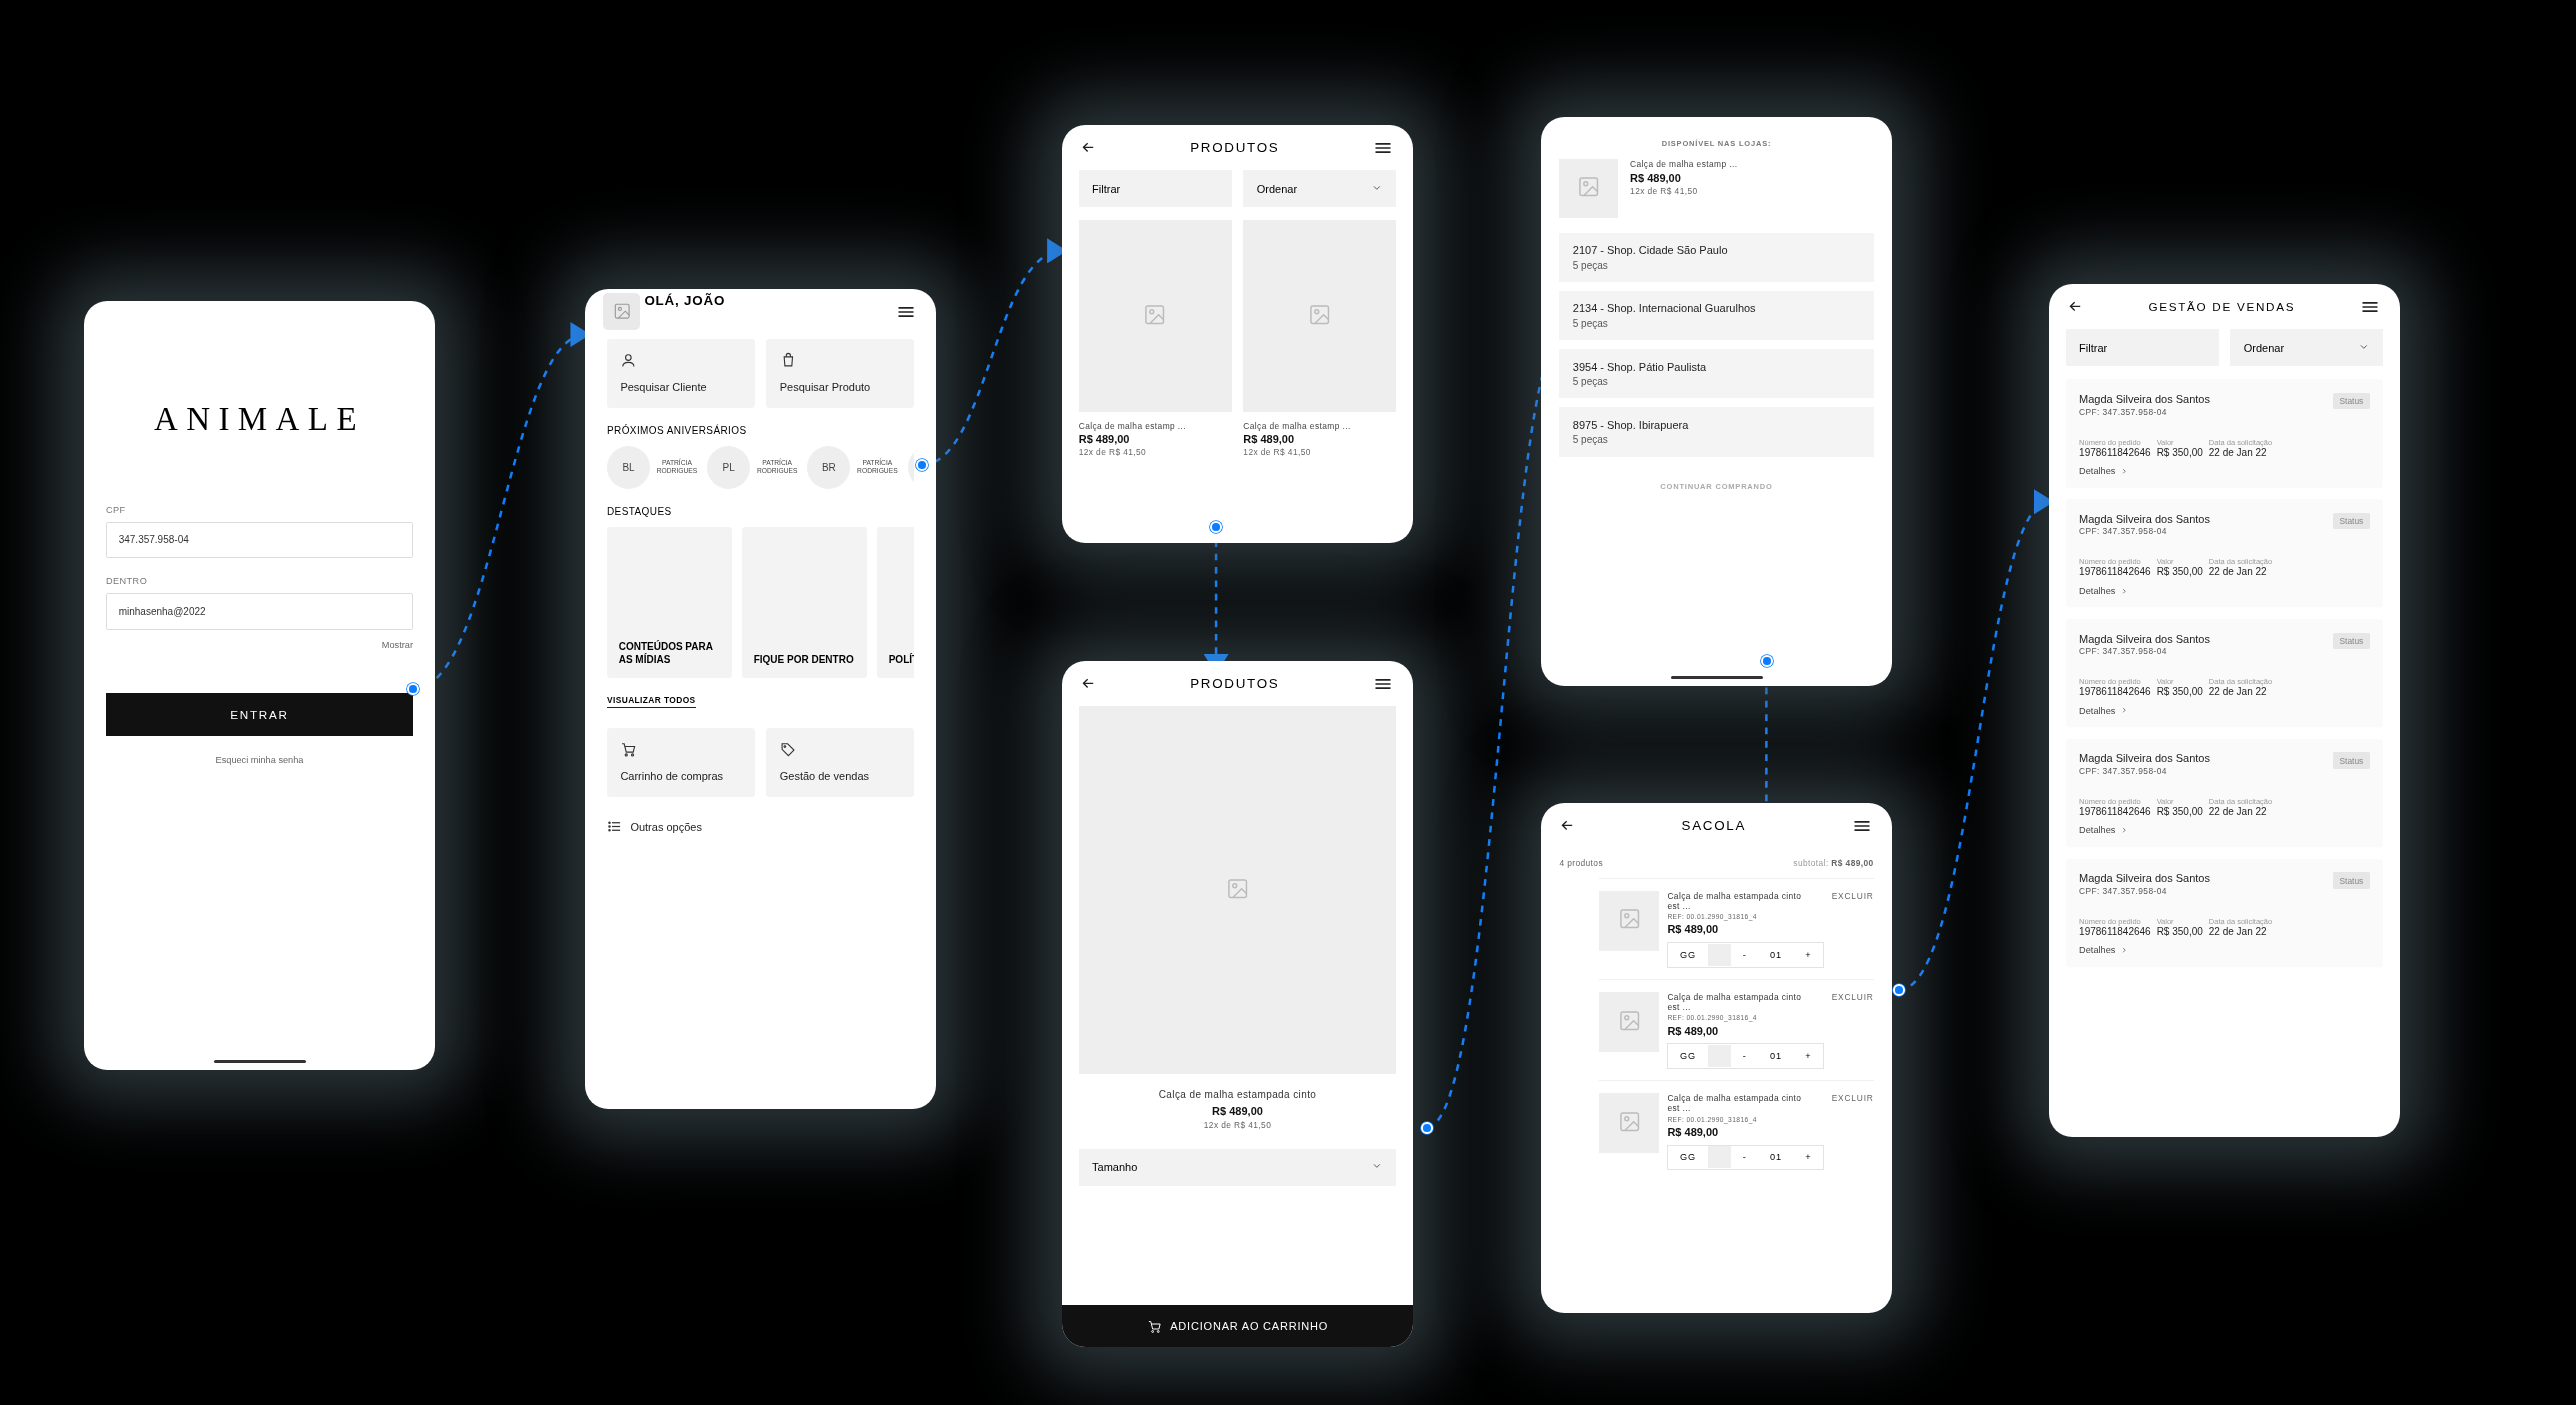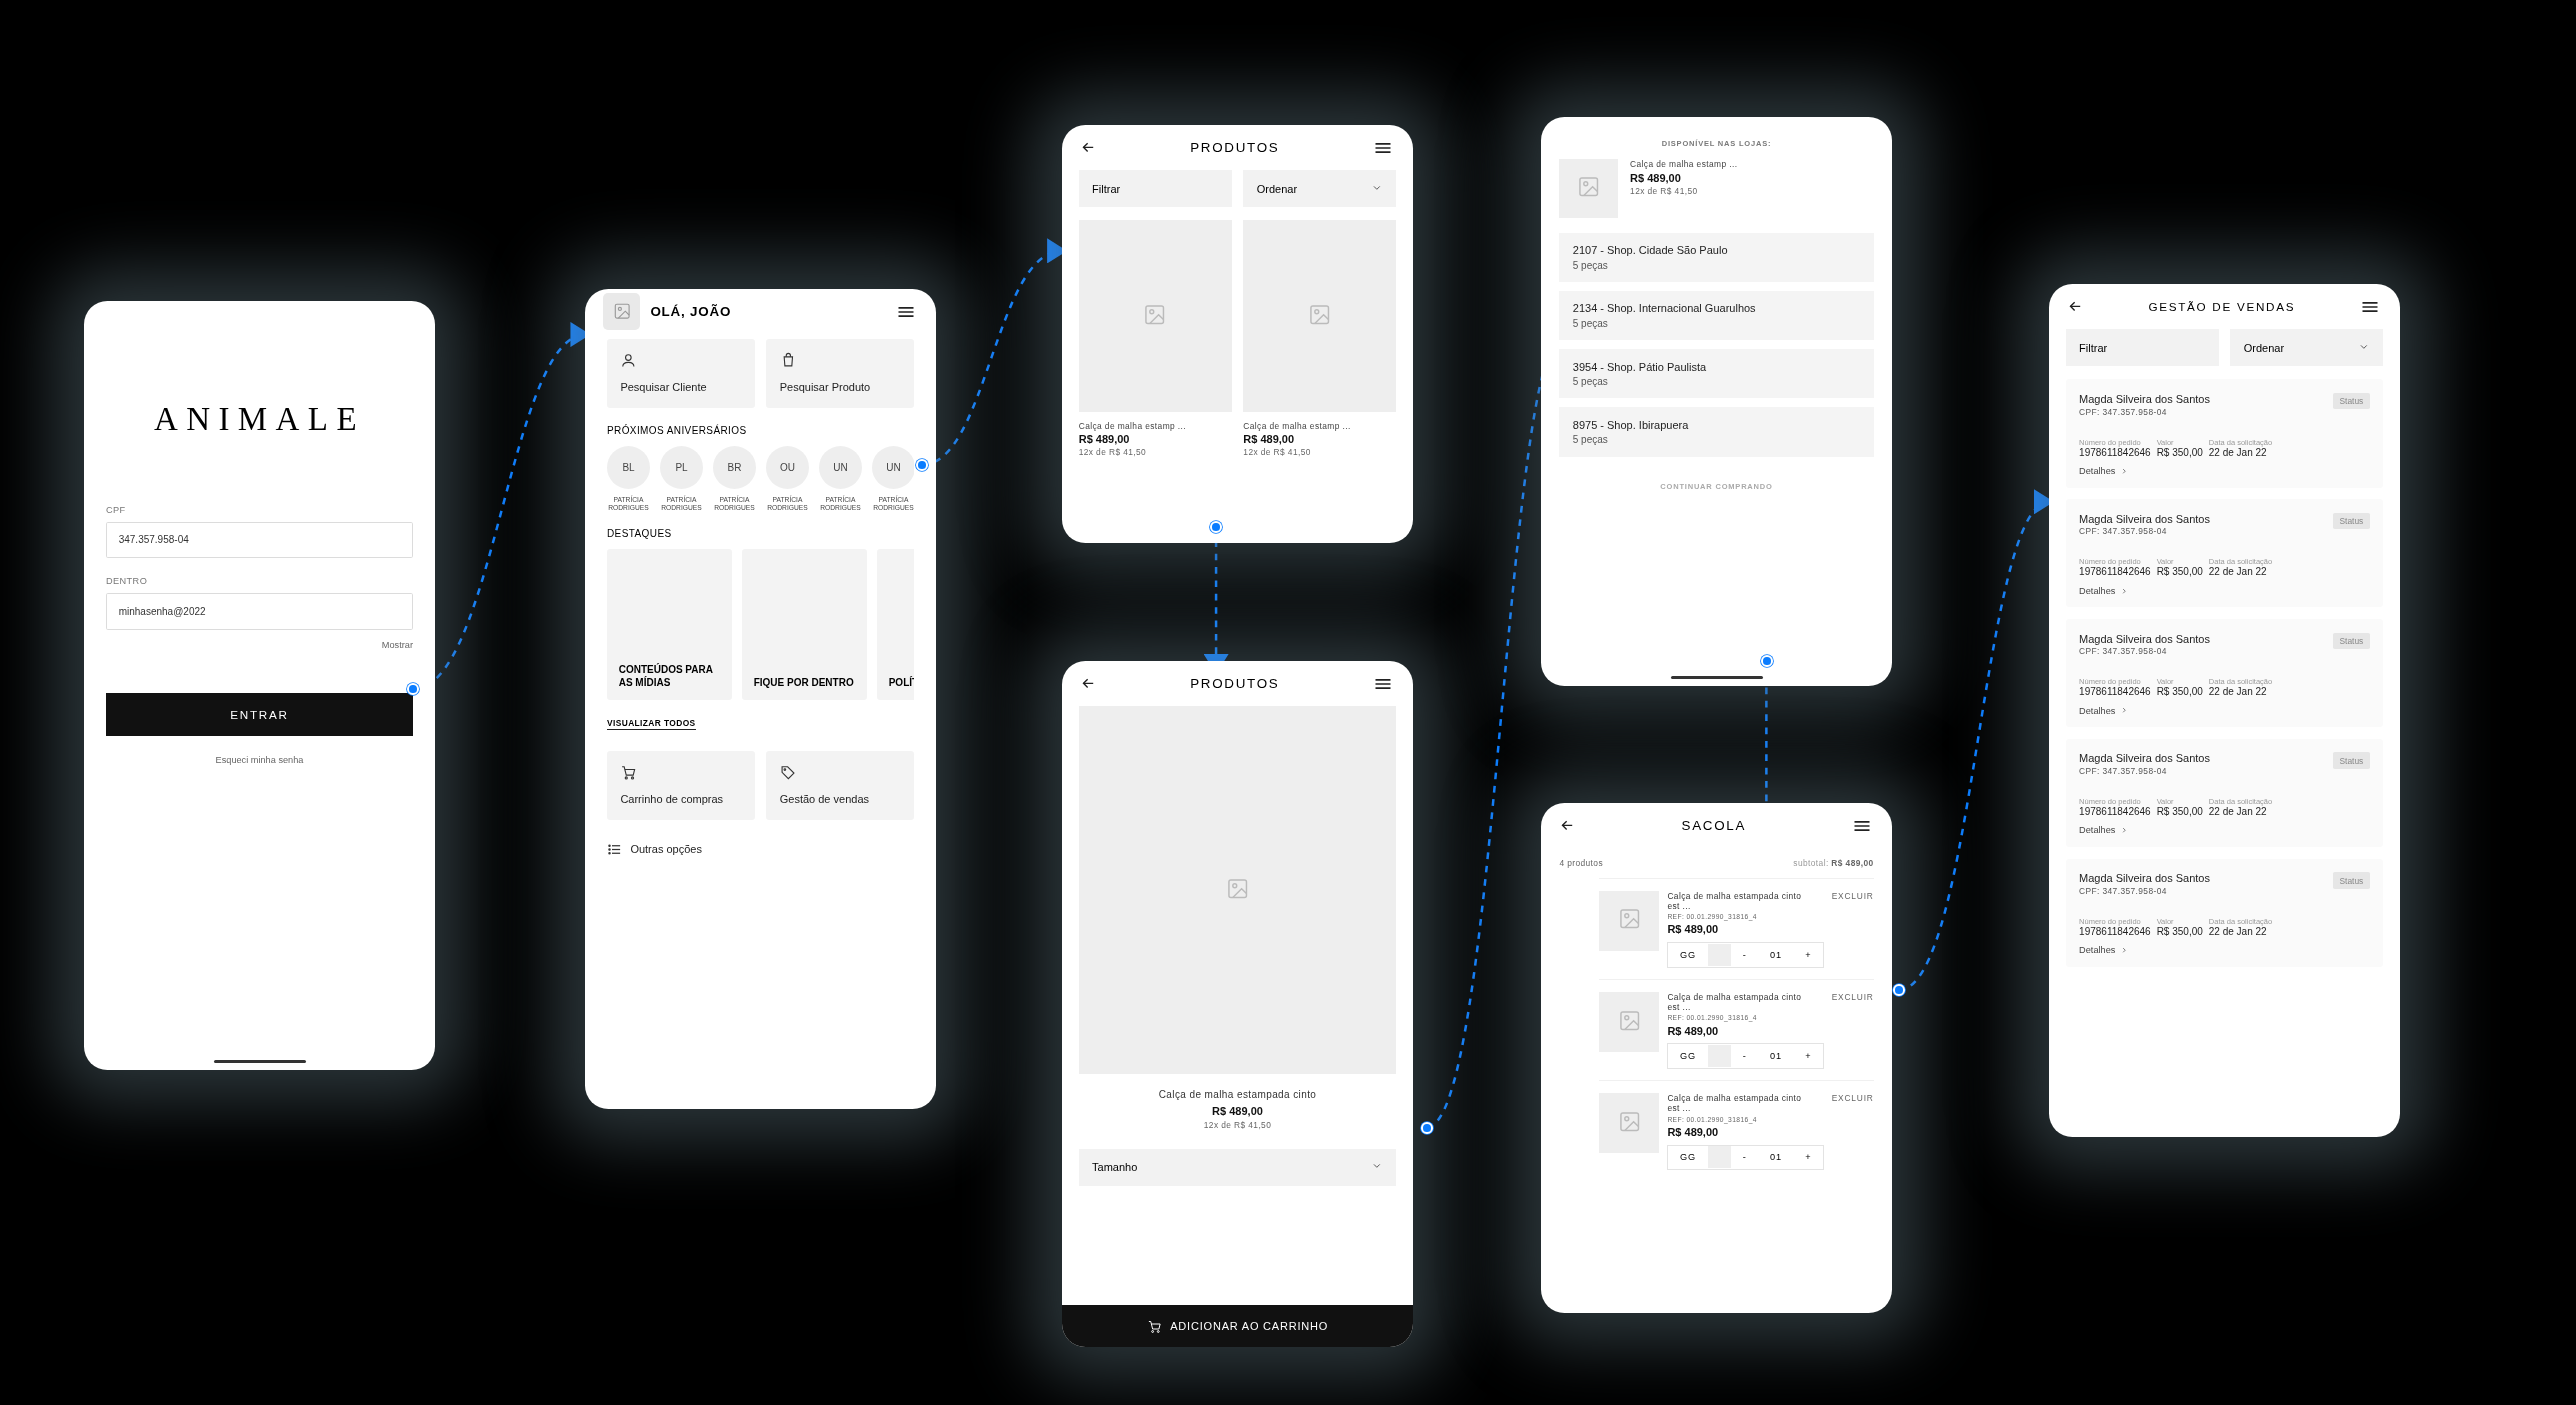--- a/index.html
+++ b/index.html
@@ -25,21 +25,21 @@
   .label-xs { font-size:7.5px; color:#7a7a7a; letter-spacing:0.8px; }
   .txt { font-size:11px; color:#222; }
   .txt-b { font-size:11px; color:#111; font-weight:600; }
   .muted { color:#9a9a9a; }
   .btn-dark { background:#111; color:#fff; text-align:center; padding:15px 0; font-size:11.7px; letter-spacing:1.7px; }
   .btn-dark.small { padding:13.4px 0; font-size:11px; letter-spacing:0.8px; }
   .input { border:0.8px solid #dcdcdc; padding:11.7px 11.7px; font-size:10px; color:#333; border-radius:1.7px; background:#fff; }
   .link-sm { font-size:9.2px; color:#666; }
   .logo { font-family: "Times New Roman", serif; letter-spacing: 8.4px; font-size:33px; text-align:center; font-weight:300; }
   .chip { width:43px; height:43px; border-radius:50%; background:#eee; display:flex; align-items:center; justify-content:center; font-size:10px; color:#444; }
-  .chip-col { display:flex; flex-direction:column; align-items:center; gap:6.7px; }
+  .chip-col { display:flex; align-items:center; gap:6.7px; }
   .chip-col .nm { font-size:6.7px; text-align:center; color:#444; line-height:1.2; }
   .section-h { font-size:10px; font-weight:400; letter-spacing:0.4px; margin:16.7px 0 10px; }
   .prod-img { background:#eee; display:flex; align-items:center; justify-content:center; color:#b0b0b0; }
   .imgico svg { width:23.4px; height:23.4px; }
   .mini { font-size:8.4px; color:#666; letter-spacing:0.4px; }
   .pill { background:#f2f2f2; padding:11.7px 13.4px; font-size:11px; display:flex; align-items:center; justify-content:space-between; }
   .chev svg { width:11.7px; height:11.7px; }
   .stock-row { background:#f4f4f4; padding:11.7px 13.4px; margin-bottom:8.4px; }
   .stock-row .nm { font-size:11px; color:#222; margin-bottom:3.3px; }
   .stock-row .qt { font-size:10px; color:#555; }
@@ -93,21 +93,21 @@
     <div style="height:42px"></div>
     <div class="btn-dark">ENTRAR</div>
     <div style="text-align:center; margin-top:15px;"><span class="link-sm">Esqueci minha senha</span></div>
   </div>
   <div class="home-indicator"></div>
 </div>
 <div class="node" style="left:407px; top:683px;"></div>
 
 <div class="phone" style="left:585px; top:289px; width:351px; height:820px;">
   <div class="topbar">
-    <div style="display:flex; align-items:center; gap:10px;">
+    <div style="display:flex; align-items:flex-start; gap:4px;">
       <div class="avatar-sq">
         <svg viewBox="0 0 24 24" width="18.4" height="18.4" fill="none" stroke="#999" stroke-width="1.5">
               <rect x="3" y="3" width="18" height="18" rx="2"></rect>
               <circle cx="9" cy="9" r="2"></circle>
               <path d="M21 17l-5-5-9 9"></path>
             </svg>
       </div>
       <div style="font-size:13.4px; font-weight:700; letter-spacing:0.8px;">OLÁ, JOÃO</div>
     </div>
     <div class="menu">

